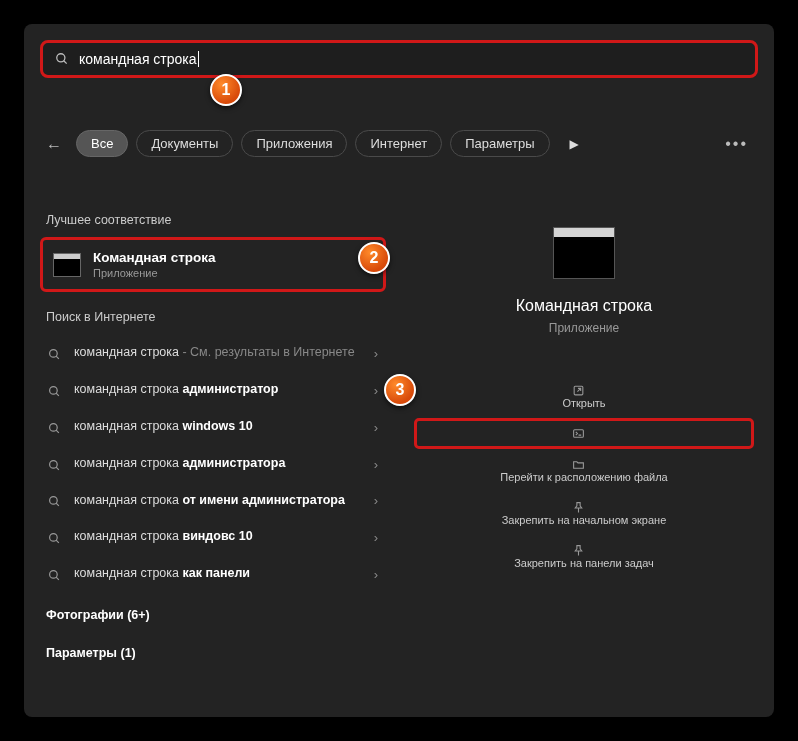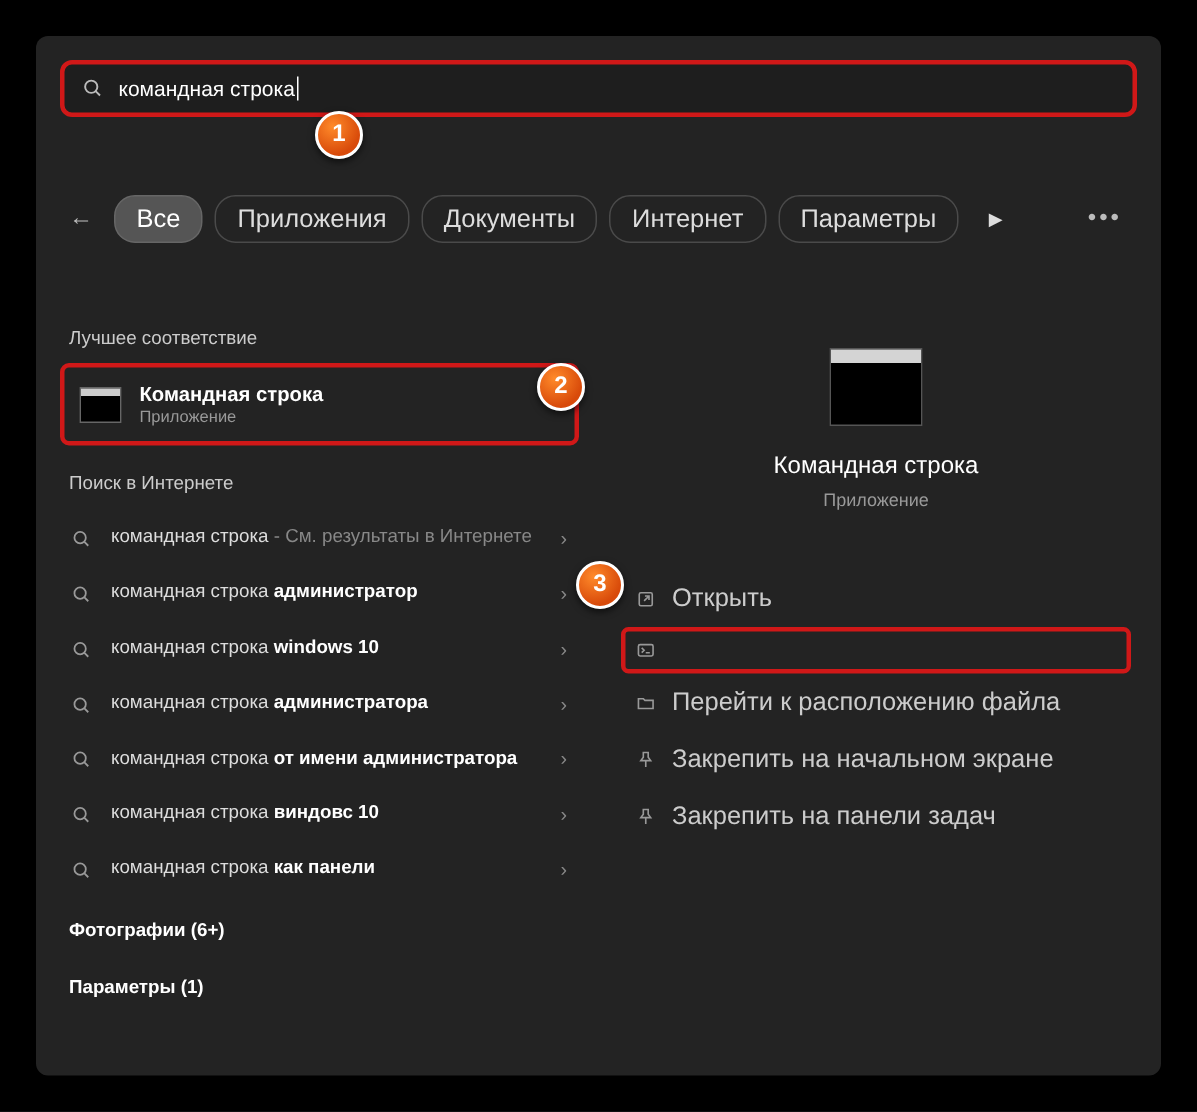--- a/index.html
+++ b/index.html
@@ -43,21 +43,21 @@
 
   .filter-row {
     display: flex; align-items: center;
     padding: 16px 16px 12px 16px;
     gap: 8px;
   }
   .back-arrow { color: #bbb; padding: 0 6px; font-size: 16px; }
   .pill {
     padding: 5px 14px;
     border-radius: 14px;
-    font-size: 17px;
+    font-size: 13px;
     color: #ddd;
     border: 1px solid #4a4a4a;
     cursor: pointer;
   }
   .pill.active { background: #555; border-color: #666; color: #fff; }
   .play-icon { color: #ddd; margin-left: 4px; padding: 0 8px; font-size: 12px; }
   .more-icon { margin-left: auto; color: #bbb; padding: 0 10px; letter-spacing: 2px; }
 
   .columns { display: flex; flex: 1; overflow: hidden; }
   .left-col { width: 370px; padding: 0 8px 8px 16px; overflow: hidden; }
@@ -104,23 +104,24 @@
   .preview-icon::before {
     content: ""; position: absolute; top: 0; left: 0; right: 0;
     height: 9px; background: #d4d4d4;
   }
   .preview-title { font-size: 16px; color: #fff; margin-top: 18px; font-weight: 400; }
   .preview-sub { font-size: 12px; color: #999; margin-top: 6px; }
 
   .actions { width: 100%; margin-top: 40px; }
   .action-item {
     display: flex; align-items: center;
-    padding: 9px 10px; font-size: 17px; color: #ccc;
+    padding: 9px 10px; font-size: 11px; color: #ccc;
     cursor: pointer; border-radius: 5px;
     position: relative;
+    flex-direction: column;
   }
   .action-item.highlight { border: 3px solid #d01818; padding: 6px 7px; }
   .action-item .ai-icon { width: 24px; color: #999; font-size: 13px; }
 
   .callout {
     position: absolute;
     width: 32px; height: 32px;
     border-radius: 50%;
     background: radial-gradient(circle at 35% 30%, #ff8a2a, #d84a0a 70%);
     border: 2px solid #fff;
@@ -143,22 +144,22 @@
           <line x1="20" y1="20" x2="15" y2="15"></line>
         </svg>
     </span>
     <span style="font-size:14px;color:#fff">командная строка</span>
       <span class="cursor"></span>
   </div>
 
   <div class="filter-row">
     <span class="back-arrow">←</span>
     <span class="pill active">Все</span>
+    <span class="pill">Документы</span>
     <span class="pill">Приложения</span>
-    <span class="pill">Документы</span>
     <span class="pill">Интернет</span>
     <span class="pill">Параметры</span>
     <span class="play-icon">▶</span>
     <span class="more-icon">•••</span>
   </div>
 
   <div class="columns">
     <div class="left-col">
 
       <div class="section-header">Лучшее соответствие</div>

